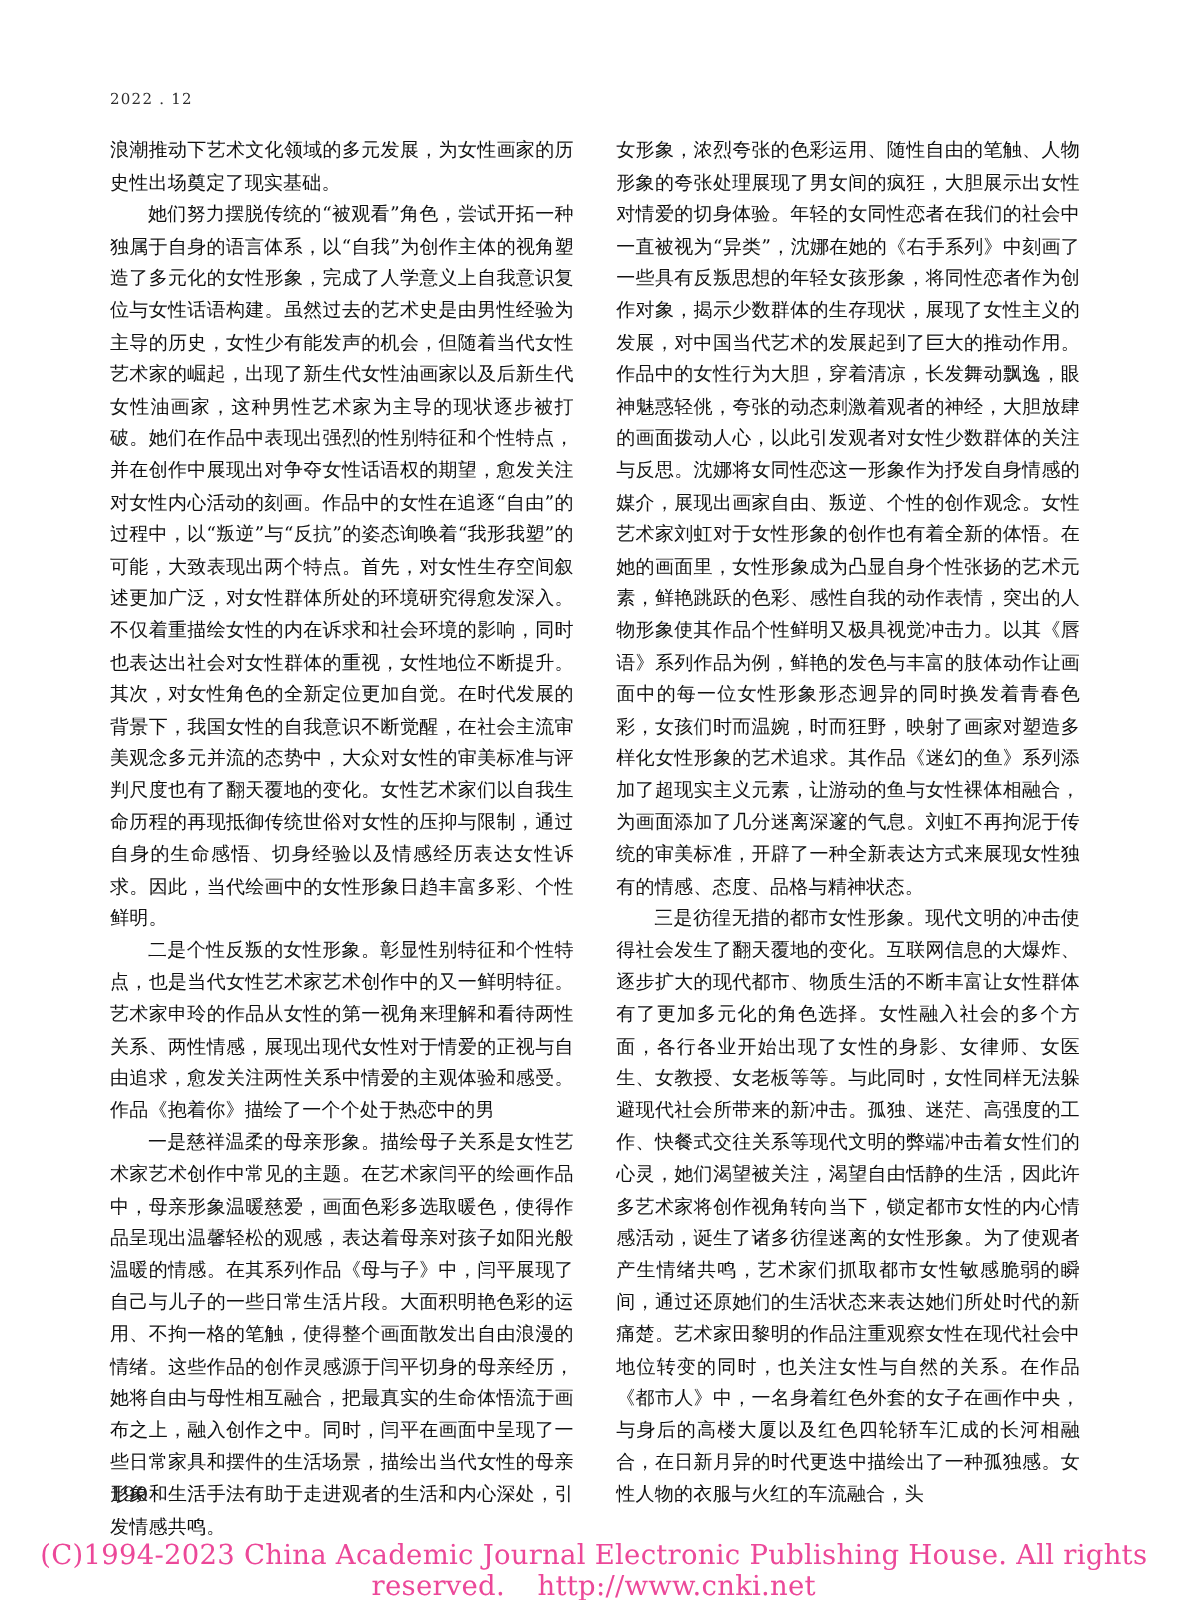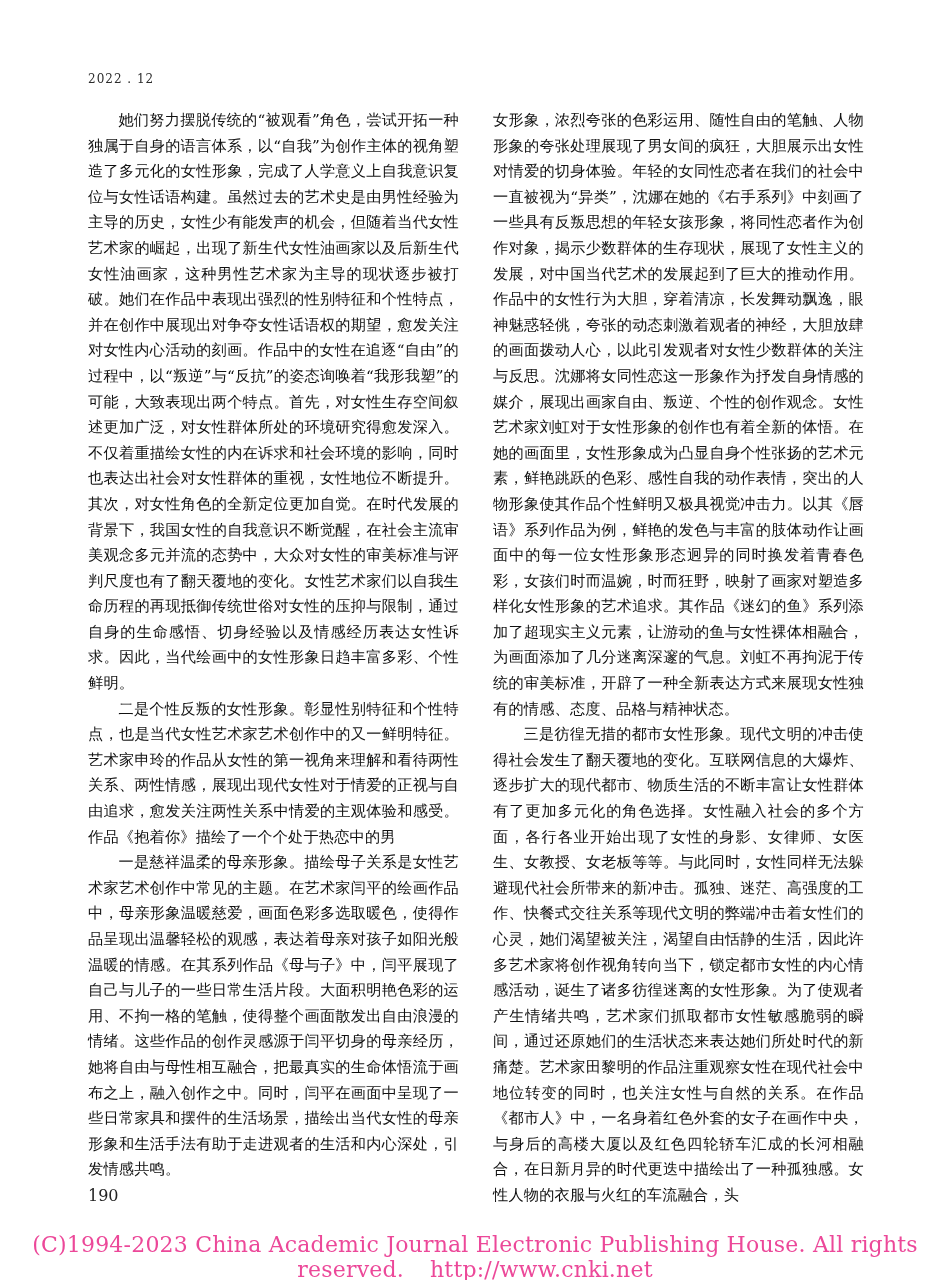--- a/index.html
+++ b/index.html
@@ -80,20 +80,21 @@
 </head>
 <body>
 
 <div class="page">
 
   <div class="header-date">2022 . 12</div>
 
   <div class="columns">
 
     <div class="col">
+      <p>浪潮推动下艺术文化领域的多元发展，为女性画家的历史性出场奠定了现实基础。</p>
       <p class="indent">她们努力摆脱传统的“被观看”角色，尝试开拓一种独属于自身的语言体系，以“自我”为创作主体的视角塑造了多元化的女性形象，完成了人学意义上自我意识复位与女性话语构建。虽然过去的艺术史是由男性经验为主导的历史，女性少有能发声的机会，但随着当代女性艺术家的崛起，出现了新生代女性油画家以及后新生代女性油画家，这种男性艺术家为主导的现状逐步被打破。她们在作品中表现出强烈的性别特征和个性特点，并在创作中展现出对争夺女性话语权的期望，愈发关注对女性内心活动的刻画。作品中的女性在追逐“自由”的过程中，以“叛逆”与“反抗”的姿态询唤着“我形我塑”的可能，大致表现出两个特点。首先，对女性生存空间叙述更加广泛，对女性群体所处的环境研究得愈发深入。不仅着重描绘女性的内在诉求和社会环境的影响，同时也表达出社会对女性群体的重视，女性地位不断提升。其次，对女性角色的全新定位更加自觉。在时代发展的背景下，我国女性的自我意识不断觉醒，在社会主流审美观念多元并流的态势中，大众对女性的审美标准与评判尺度也有了翻天覆地的变化。女性艺术家们以自我生命历程的再现抵御传统世俗对女性的压抑与限制，通过自身的生命感悟、切身经验以及情感经历表达女性诉求。因此，当代绘画中的女性形象日趋丰富多彩、个性鲜明。</p>
       <p class="indent">二是个性反叛的女性形象。彰显性别特征和个性特点，也是当代女性艺术家艺术创作中的又一鲜明特征。艺术家申玲的作品从女性的第一视角来理解和看待两性关系、两性情感，展现出现代女性对于情爱的正视与自由追求，愈发关注两性关系中情爱的主观体验和感受。作品《抱着你》描绘了一个个处于热恋中的男</p>
       <p class="indent">一是慈祥温柔的母亲形象。描绘母子关系是女性艺术家艺术创作中常见的主题。在艺术家闫平的绘画作品中，母亲形象温暖慈爱，画面色彩多选取暖色，使得作品呈现出温馨轻松的观感，表达着母亲对孩子如阳光般温暖的情感。在其系列作品《母与子》中，闫平展现了自己与儿子的一些日常生活片段。大面积明艳色彩的运用、不拘一格的笔触，使得整个画面散发出自由浪漫的情绪。这些作品的创作灵感源于闫平切身的母亲经历，她将自由与母性相互融合，把最真实的生命体悟流于画布之上，融入创作之中。同时，闫平在画面中呈现了一些日常家具和摆件的生活场景，描绘出当代女性的母亲形象和生活手法有助于走进观者的生活和内心深处，引发情感共鸣。</p>
     </div>
 
     <div class="col">
       <p>女形象，浓烈夸张的色彩运用、随性自由的笔触、人物形象的夸张处理展现了男女间的疯狂，大胆展示出女性对情爱的切身体验。年轻的女同性恋者在我们的社会中一直被视为“异类”，沈娜在她的《右手系列》中刻画了一些具有反叛思想的年轻女孩形象，将同性恋者作为创作对象，揭示少数群体的生存现状，展现了女性主义的发展，对中国当代艺术的发展起到了巨大的推动作用。作品中的女性行为大胆，穿着清凉，长发舞动飘逸，眼神魅惑轻佻，夸张的动态刺激着观者的神经，大胆放肆的画面拨动人心，以此引发观者对女性少数群体的关注与反思。沈娜将女同性恋这一形象作为抒发自身情感的媒介，展现出画家自由、叛逆、个性的创作观念。女性艺术家刘虹对于女性形象的创作也有着全新的体悟。在她的画面里，女性形象成为凸显自身个性张扬的艺术元素，鲜艳跳跃的色彩、感性自我的动作表情，突出的人物形象使其作品个性鲜明又极具视觉冲击力。以其《唇语》系列作品为例，鲜艳的发色与丰富的肢体动作让画面中的每一位女性形象形态迥异的同时换发着青春色彩，女孩们时而温婉，时而狂野，映射了画家对塑造多样化女性形象的艺术追求。其作品《迷幻的鱼》系列添加了超现实主义元素，让游动的鱼与女性裸体相融合，为画面添加了几分迷离深邃的气息。刘虹不再拘泥于传统的审美标准，开辟了一种全新表达方式来展现女性独有的情感、态度、品格与精神状态。</p>
       <p class="indent">三是彷徨无措的都市女性形象。现代文明的冲击使得社会发生了翻天覆地的变化。互联网信息的大爆炸、逐步扩大的现代都市、物质生活的不断丰富让女性群体有了更加多元化的角色选择。女性融入社会的多个方面，各行各业开始出现了女性的身影、女律师、女医生、女教授、女老板等等。与此同时，女性同样无法躲避现代社会所带来的新冲击。孤独、迷茫、高强度的工作、快餐式交往关系等现代文明的弊端冲击着女性们的心灵，她们渴望被关注，渴望自由恬静的生活，因此许多艺术家将创作视角转向当下，锁定都市女性的内心情感活动，诞生了诸多彷徨迷离的女性形象。为了使观者产生情绪共鸣，艺术家们抓取都市女性敏感脆弱的瞬间，通过还原她们的生活状态来表达她们所处时代的新痛楚。艺术家田黎明的作品注重观察女性在现代社会中地位转变的同时，也关注女性与自然的关系。在作品《都市人》中，一名身着红色外套的女子在画作中央，与身后的高楼大厦以及红色四轮轿车汇成的长河相融合，在日新月异的时代更迭中描绘出了一种孤独感。女性人物的衣服与火红的车流融合，头</p>
     </div>
 

